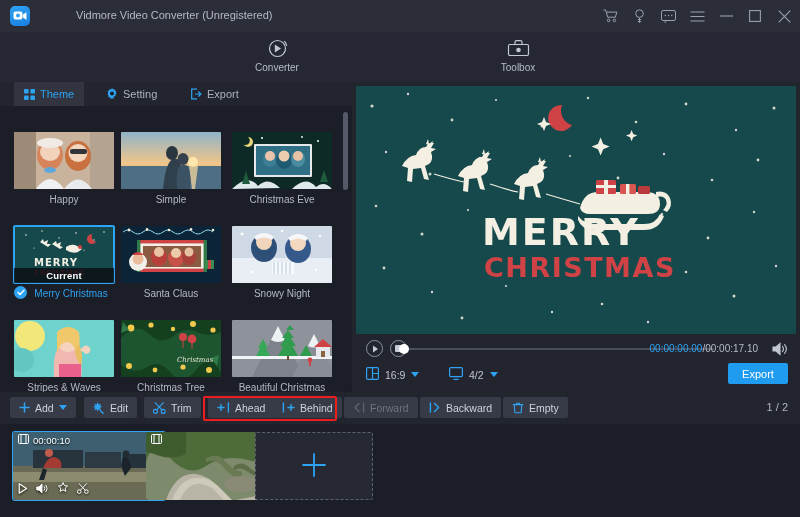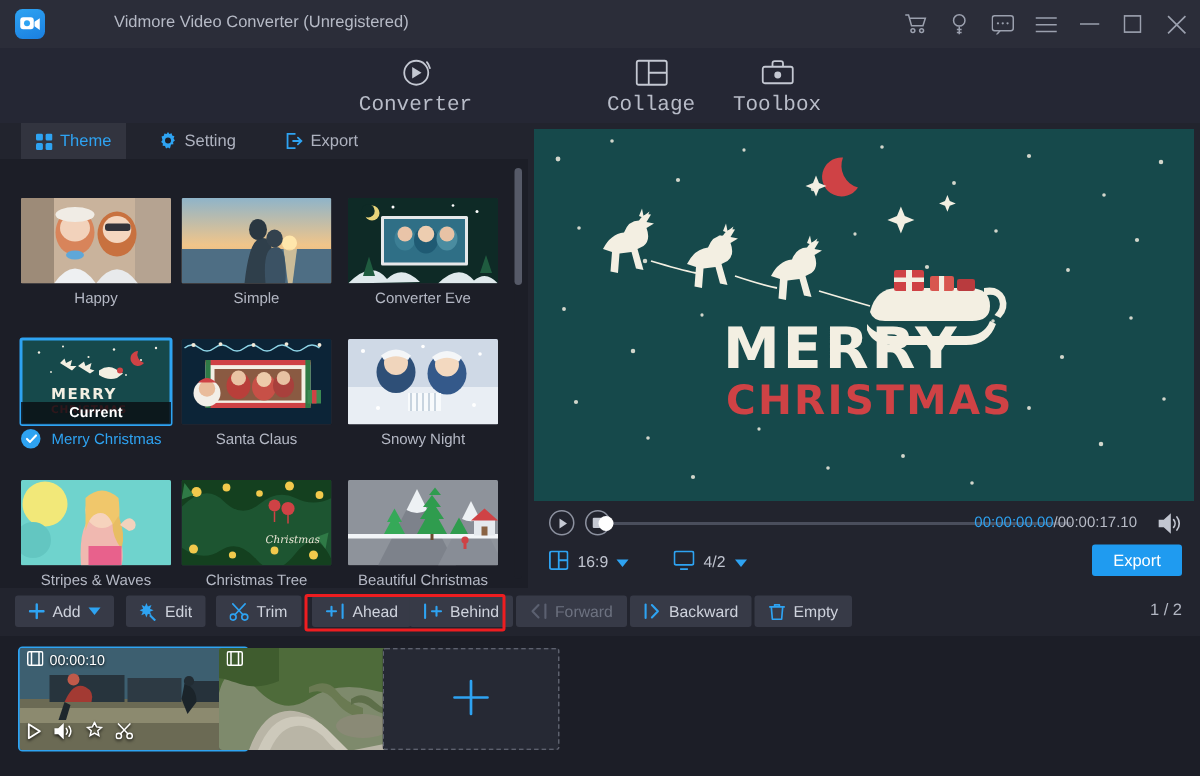--- a/index.html
+++ b/index.html
@@ -21,21 +21,21 @@
   .app-title { position:absolute; left:40px; top:9px; font-size:11px; color:#b6bac6; white-space:nowrap;margin-left:36px; }
   .winicons { position:absolute; right:8px; top:0; height:32px; display:flex; align-items:center; gap:13px; }
   .winicons .wi { width:16px; height:16px; display:flex; align-items:center; justify-content:center;
                   color:#9ba0ae; cursor:pointer; }
   .winicons .wi svg { display:block; }
 
   
   .mainnav { position:absolute; left:0; top:32px; width:800px; height:50px; background:#252734; }
   .navitem { position:absolute; top:0; height:50px; width:80px; text-align:center; cursor:pointer; }
   .navitem .ni-ico { height:26px; margin-top:3px; display:flex; align-items:center; justify-content:center; color:#c4c8d2; }
-  .navitem .ni-lb { font-size:14px; color:#b8bcc8; margin-top:1px;font-family:Liberation Mono, monospace; }
+  .navitem .ni-lb { font-size:10px; color:#b8bcc8; margin-top:1px; }
   .navitem.active .ni-ico { color:#2ea3f2; }
   .navitem.active .ni-lb { color:#2ea3f2; }
   .navitem.active:after { content:""; position:absolute; left:11px; right:11px; bottom:0; height:2px; background:#2ea3f2; }
   .nv0 { left:237px; } .nv1 { left:316px; } .nv2 { left:394px; } .nv3 { left:478px; }
 
   
   .leftpanel { position:absolute; left:0; top:82px; width:352px; height:310px; background:#1c1e27; }
   .subtabs { position:absolute; left:0; top:0; width:352px; height:24px; background:#22242e; }
   .subtab { position:absolute; top:0; height:24px; display:flex; align-items:center; gap:5px; padding:0 10px;
             font-size:11px; color:#aeb2bf; cursor:pointer; }
@@ -171,29 +171,20 @@
   <div class="mainnav">
     <div class="navitem nv0">
       <div class="ni-ico">
         <svg width="23" height="23" viewBox="0 0 23 23" fill="none" stroke="currentColor" stroke-width="1.2">
             <circle cx="11.5" cy="11.5" r="8"></circle>
             <path d="M8.8 7.6l6.2 3.9-6.2 3.9z" fill="currentColor" stroke="none"></path>
             <path d="M18.6 4.4a10 10 0 0 1 2 4" stroke-linecap="round"></path>
           </svg>
       </div>
       <div class="ni-lb">Converter</div>
-    </div>
-    <div class="navitem nv2">
-      <div class="ni-ico">
-        <svg width="23" height="19" viewBox="0 0 23 19" fill="none" stroke="currentColor" stroke-width="1.2">
-            <rect x="1.5" y="1.5" width="20" height="16" rx="1.4"></rect>
-            <path d="M9.5 1.5v16M9.5 9.5h12"></path>
-          </svg>
-      </div>
-      <div class="ni-lb">Collage</div>
     </div>
     <div class="navitem nv3">
       <div class="ni-ico">
         <svg width="23" height="19" viewBox="0 0 23 19" fill="none" stroke="currentColor" stroke-width="1.2">
             <rect x="1.5" y="5.5" width="20" height="11" rx="1.4"></rect>
             <path d="M8 5.5V3.2a1.5 1.5 0 0 1 1.5-1.5h4A1.5 1.5 0 0 1 15 3.2V5.5"></path>
             <circle cx="11.5" cy="11" r="2.3" fill="currentColor" stroke="none"></circle>
           </svg>
       </div>
       <div class="ni-lb">Toolbox</div>
@@ -294,21 +285,21 @@
               <ellipse cx="52" cy="28" rx="8" ry="9" fill="#1f5a73"></ellipse>
                 <ellipse cx="52" cy="24" rx="5.5" ry="5.5" fill="#edcdb0"></ellipse>
               <ellipse cx="66" cy="27" rx="7" ry="8" fill="#4a8ca0"></ellipse>
                 <ellipse cx="66" cy="24" rx="5" ry="5" fill="#e7c2a5"></ellipse>
               <path d="M0 57 q16-16 26-3 10-10 22 2z" fill="#dfe9ec"></path>
               <path d="M60 57 q14-14 24-2 8-7 16 2z" fill="#dfe9ec"></path>
               <path d="M10 52l4-13 4 13z" fill="#1f5b3f"></path>
                 <path d="M88 50l4-12 4 12z" fill="#1f5b3f"></path>
             </svg>
           </div>
-          <div class="cname">Converter Eve</div>
+          <div class="cname">Christmas Eve</div>
         </div>
       </div>
 
       <div class="row" style="top:100px">
         <div class="cell cl0 sel">
           <div class="thumb">
             <svg width="100" height="57" viewBox="0 0 100 57">
               <rect width="100" height="57" fill="#16494b"></rect>
               <g fill="#f3efe2">
                   <circle cx="12" cy="9" r=".8"></circle>

